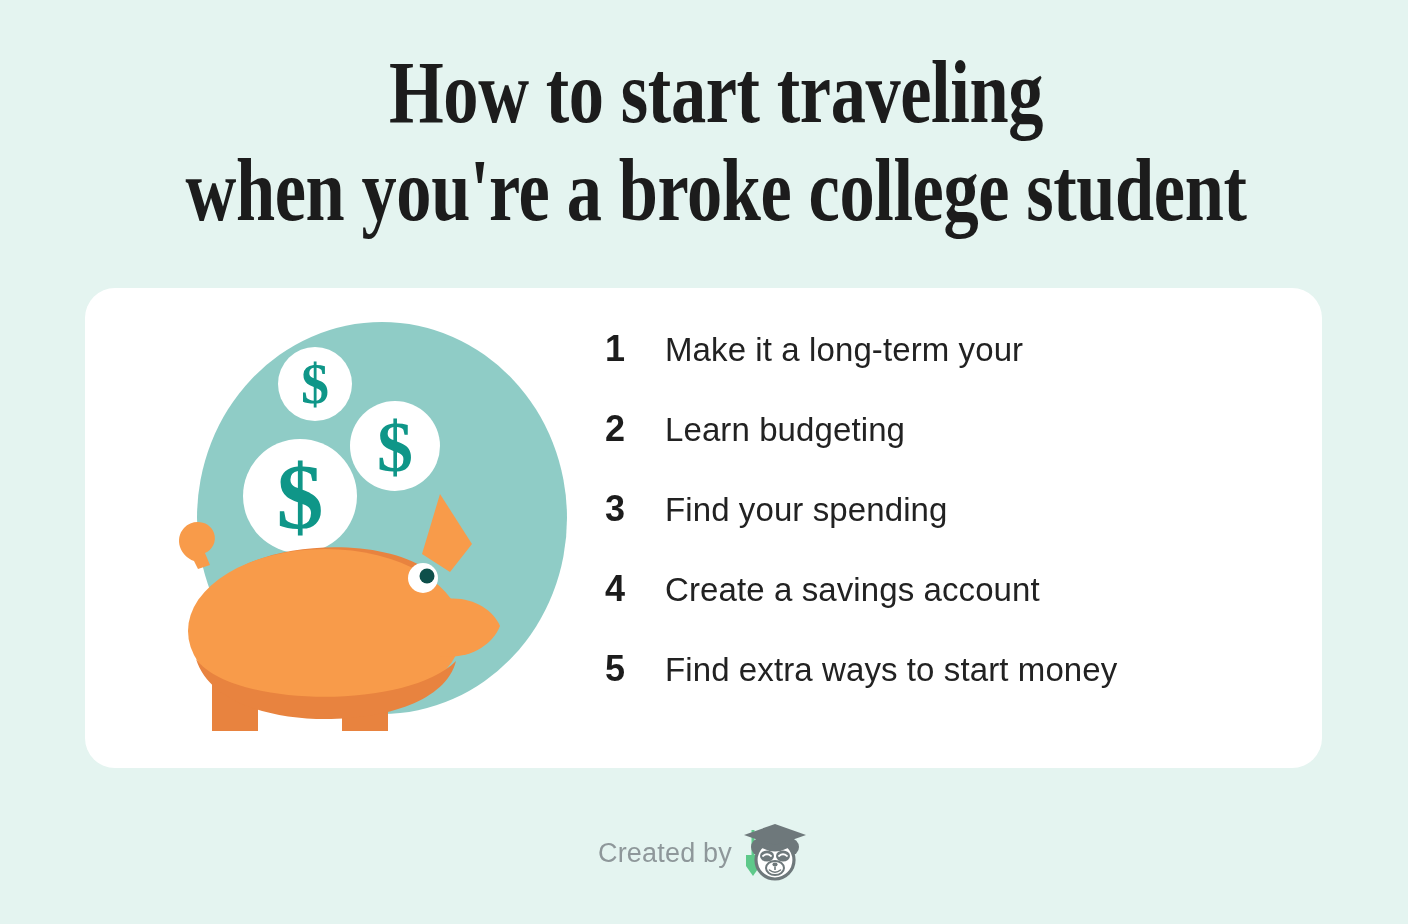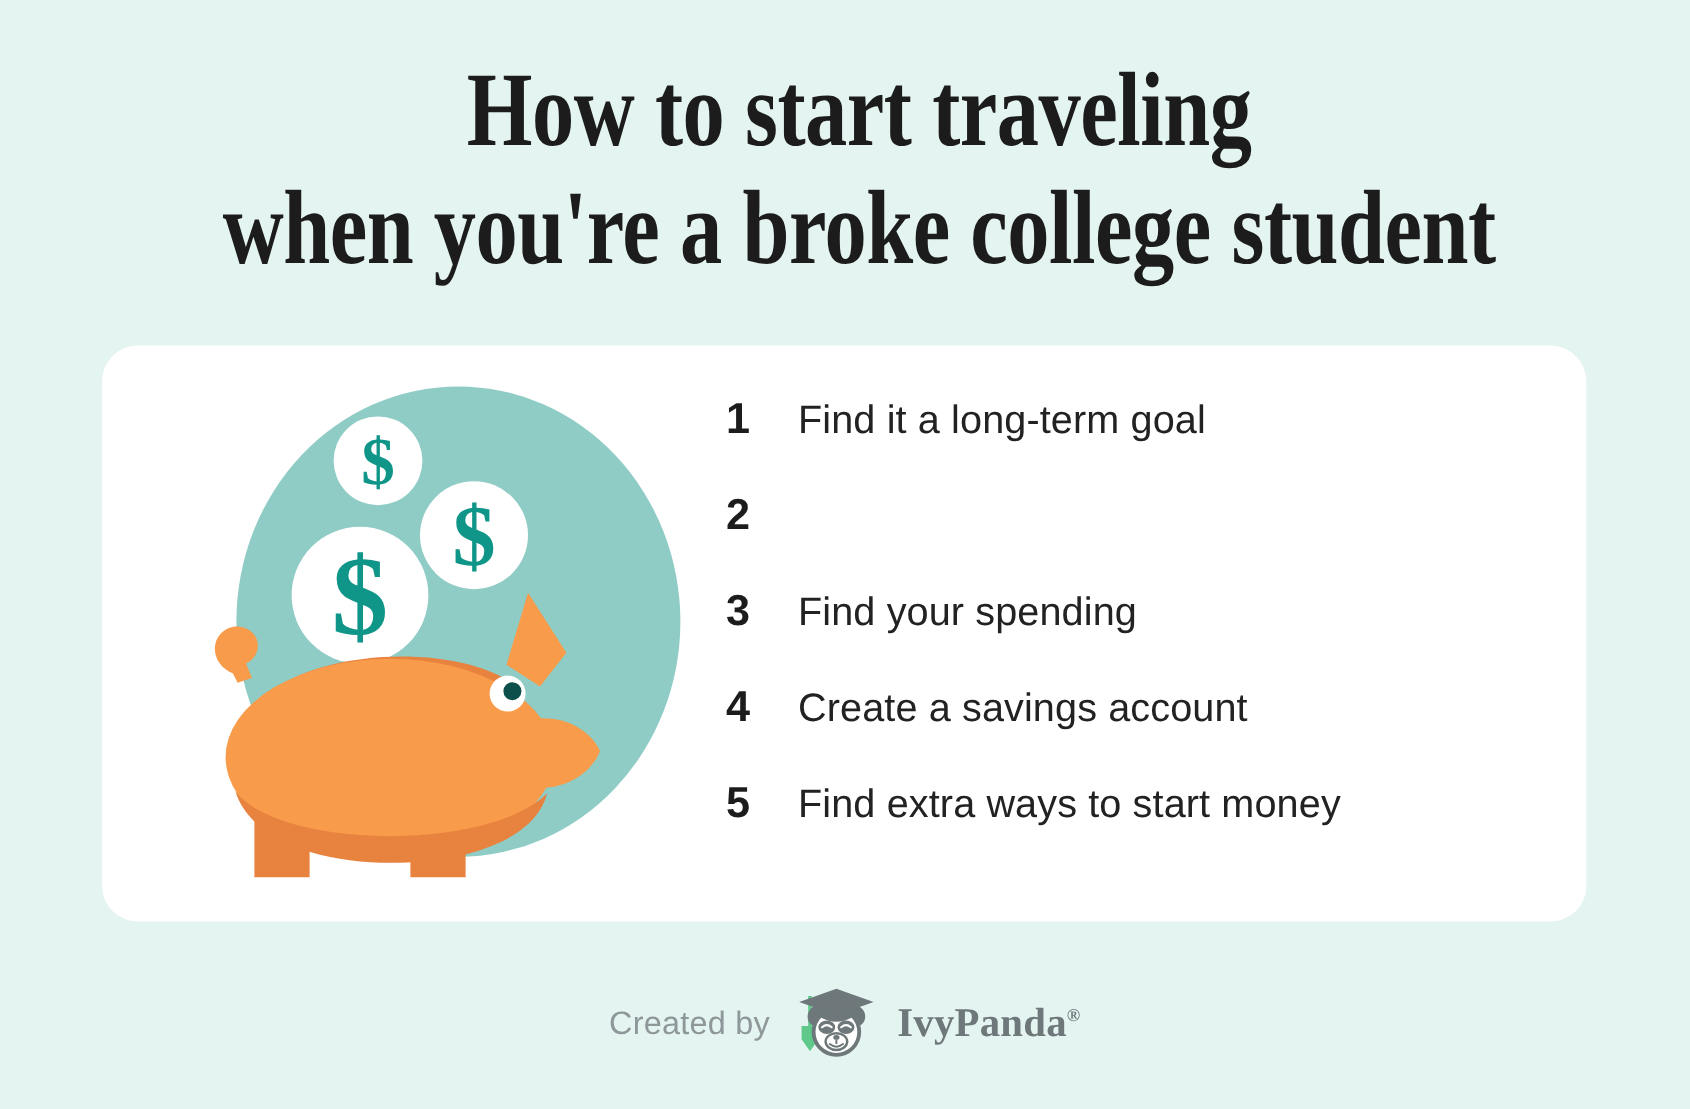--- a/index.html
+++ b/index.html
@@ -77,21 +77,21 @@
     font-family:"Liberation Sans",sans-serif;
   }
 
   
   .footer{
     position:absolute;
     left:0;right:0;top:822px;
     display:flex;
     align-items:center;
     justify-content:center;
-    gap:16px;
+    gap:4px;
   }
   .created-by{
     font-size:27px;
     color:#8e979a;
     font-family:"Liberation Sans",sans-serif;
     letter-spacing:0.2px;
   }
   .panda-logo{width:74px;height:62px;display:block;}
   .brand{
     font-family:"Liberation Serif",serif;
@@ -158,25 +158,26 @@
         <circle cx="273" cy="272" r="15" fill="#ffffff"></circle>
         <circle cx="277" cy="270" r="7.5" fill="#0d4f4a"></circle>
       </g>
     </svg>
   </div>
 
   <div class="steps">
 
     <div class="step">
       <span class="step-num">1</span>
-      <span class="step-label">Find it a long-term goal</span>
+      <span class="step-label">Make it a long-term your</span>
     </div>
 
     <div class="step">
       <span class="step-num">2</span>
+      <span class="step-label">Learn budgeting</span>
     </div>
 
     <div class="step">
       <span class="step-num">3</span>
       <span class="step-label">Find your spending</span>
     </div>
 
     <div class="step">
       <span class="step-num">4</span>
       <span class="step-label">Create a savings account</span>
@@ -215,14 +216,13 @@
       <ellipse cx="39" cy="46" rx="9" ry="7" fill="#ffffff" stroke="#6e787b" stroke-width="2"></ellipse>
       <ellipse cx="39" cy="42.5" rx="2.6" ry="1.9" fill="#6e787b"></ellipse>
       <path d="M39 44.5 L39 48" stroke="#6e787b" stroke-width="1.6"></path>
       <path d="M33.5 48 q5.5 4.5 11 0" stroke="#6e787b" stroke-width="1.6" fill="none" stroke-linecap="round"></path>
 
       <path d="M39 2 L70 13 L39 24 L8 13 Z" fill="#6e787b"></path>
       <path d="M26 18 L26 26 q13 7 26 0 L52 18 L39 23 Z" fill="#6e787b"></path>
     </svg>
   </span>
 
-  <span class="brand"><span>IvyPanda</span><span class="reg">®</span></span>
 </div>
 
 </body></html>

